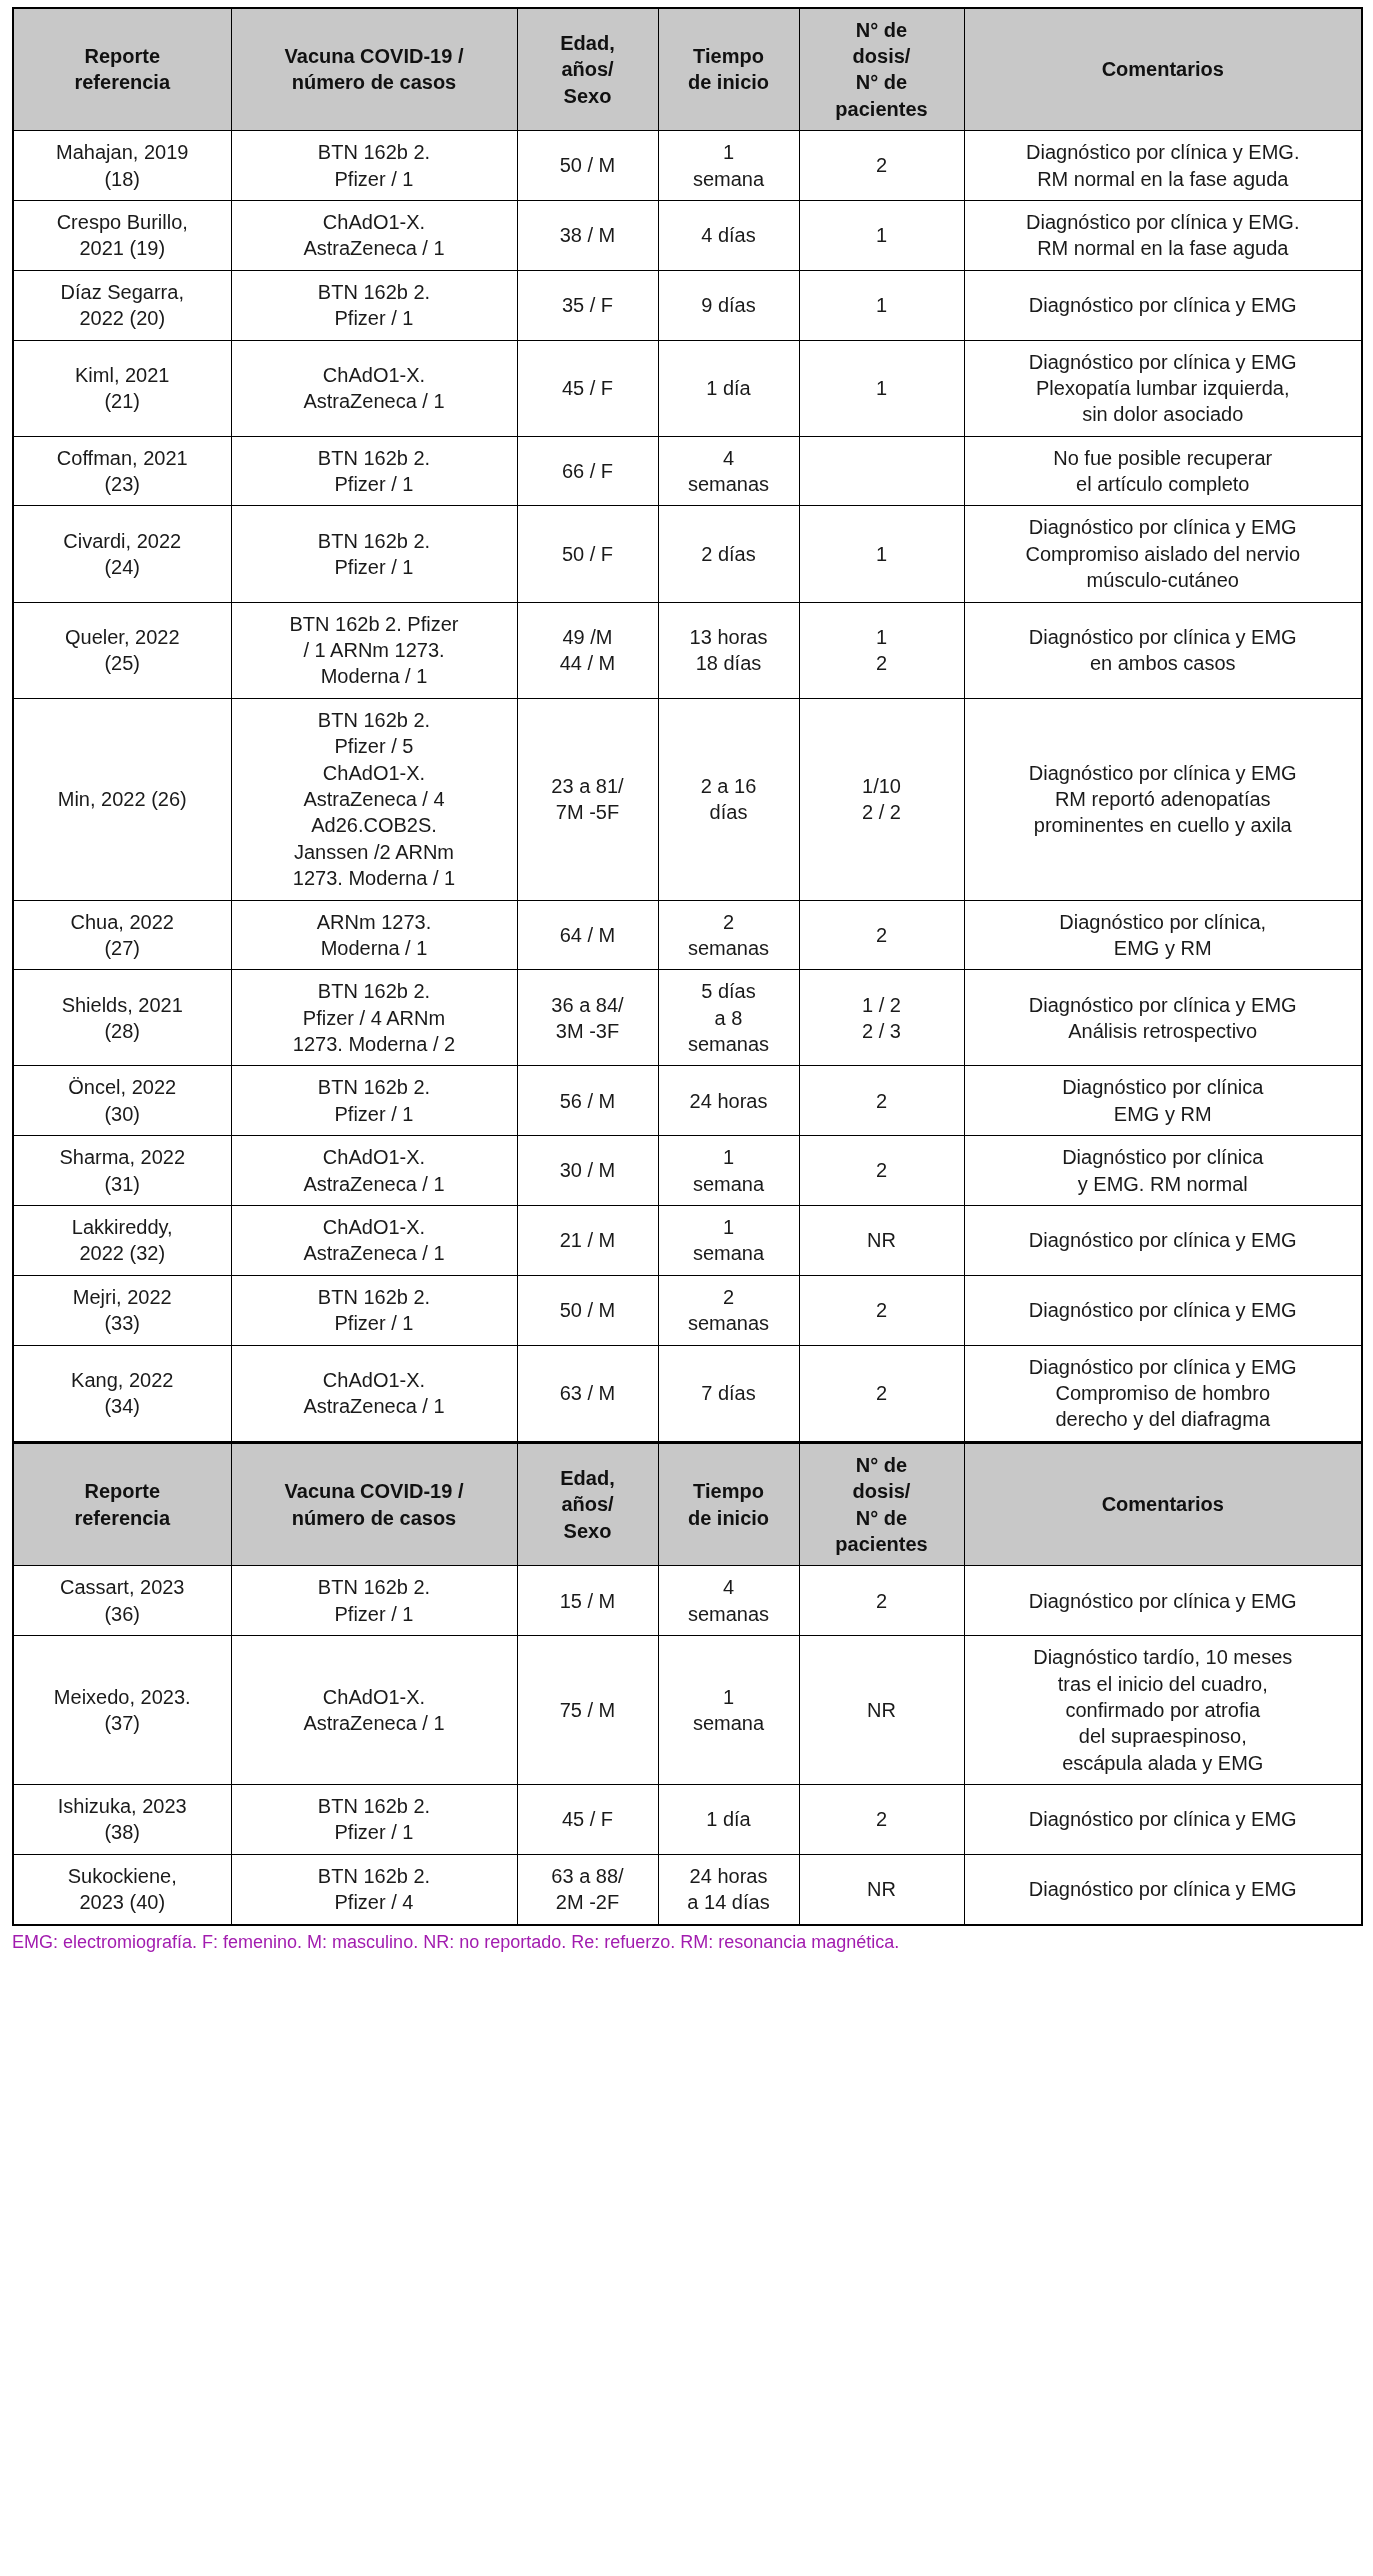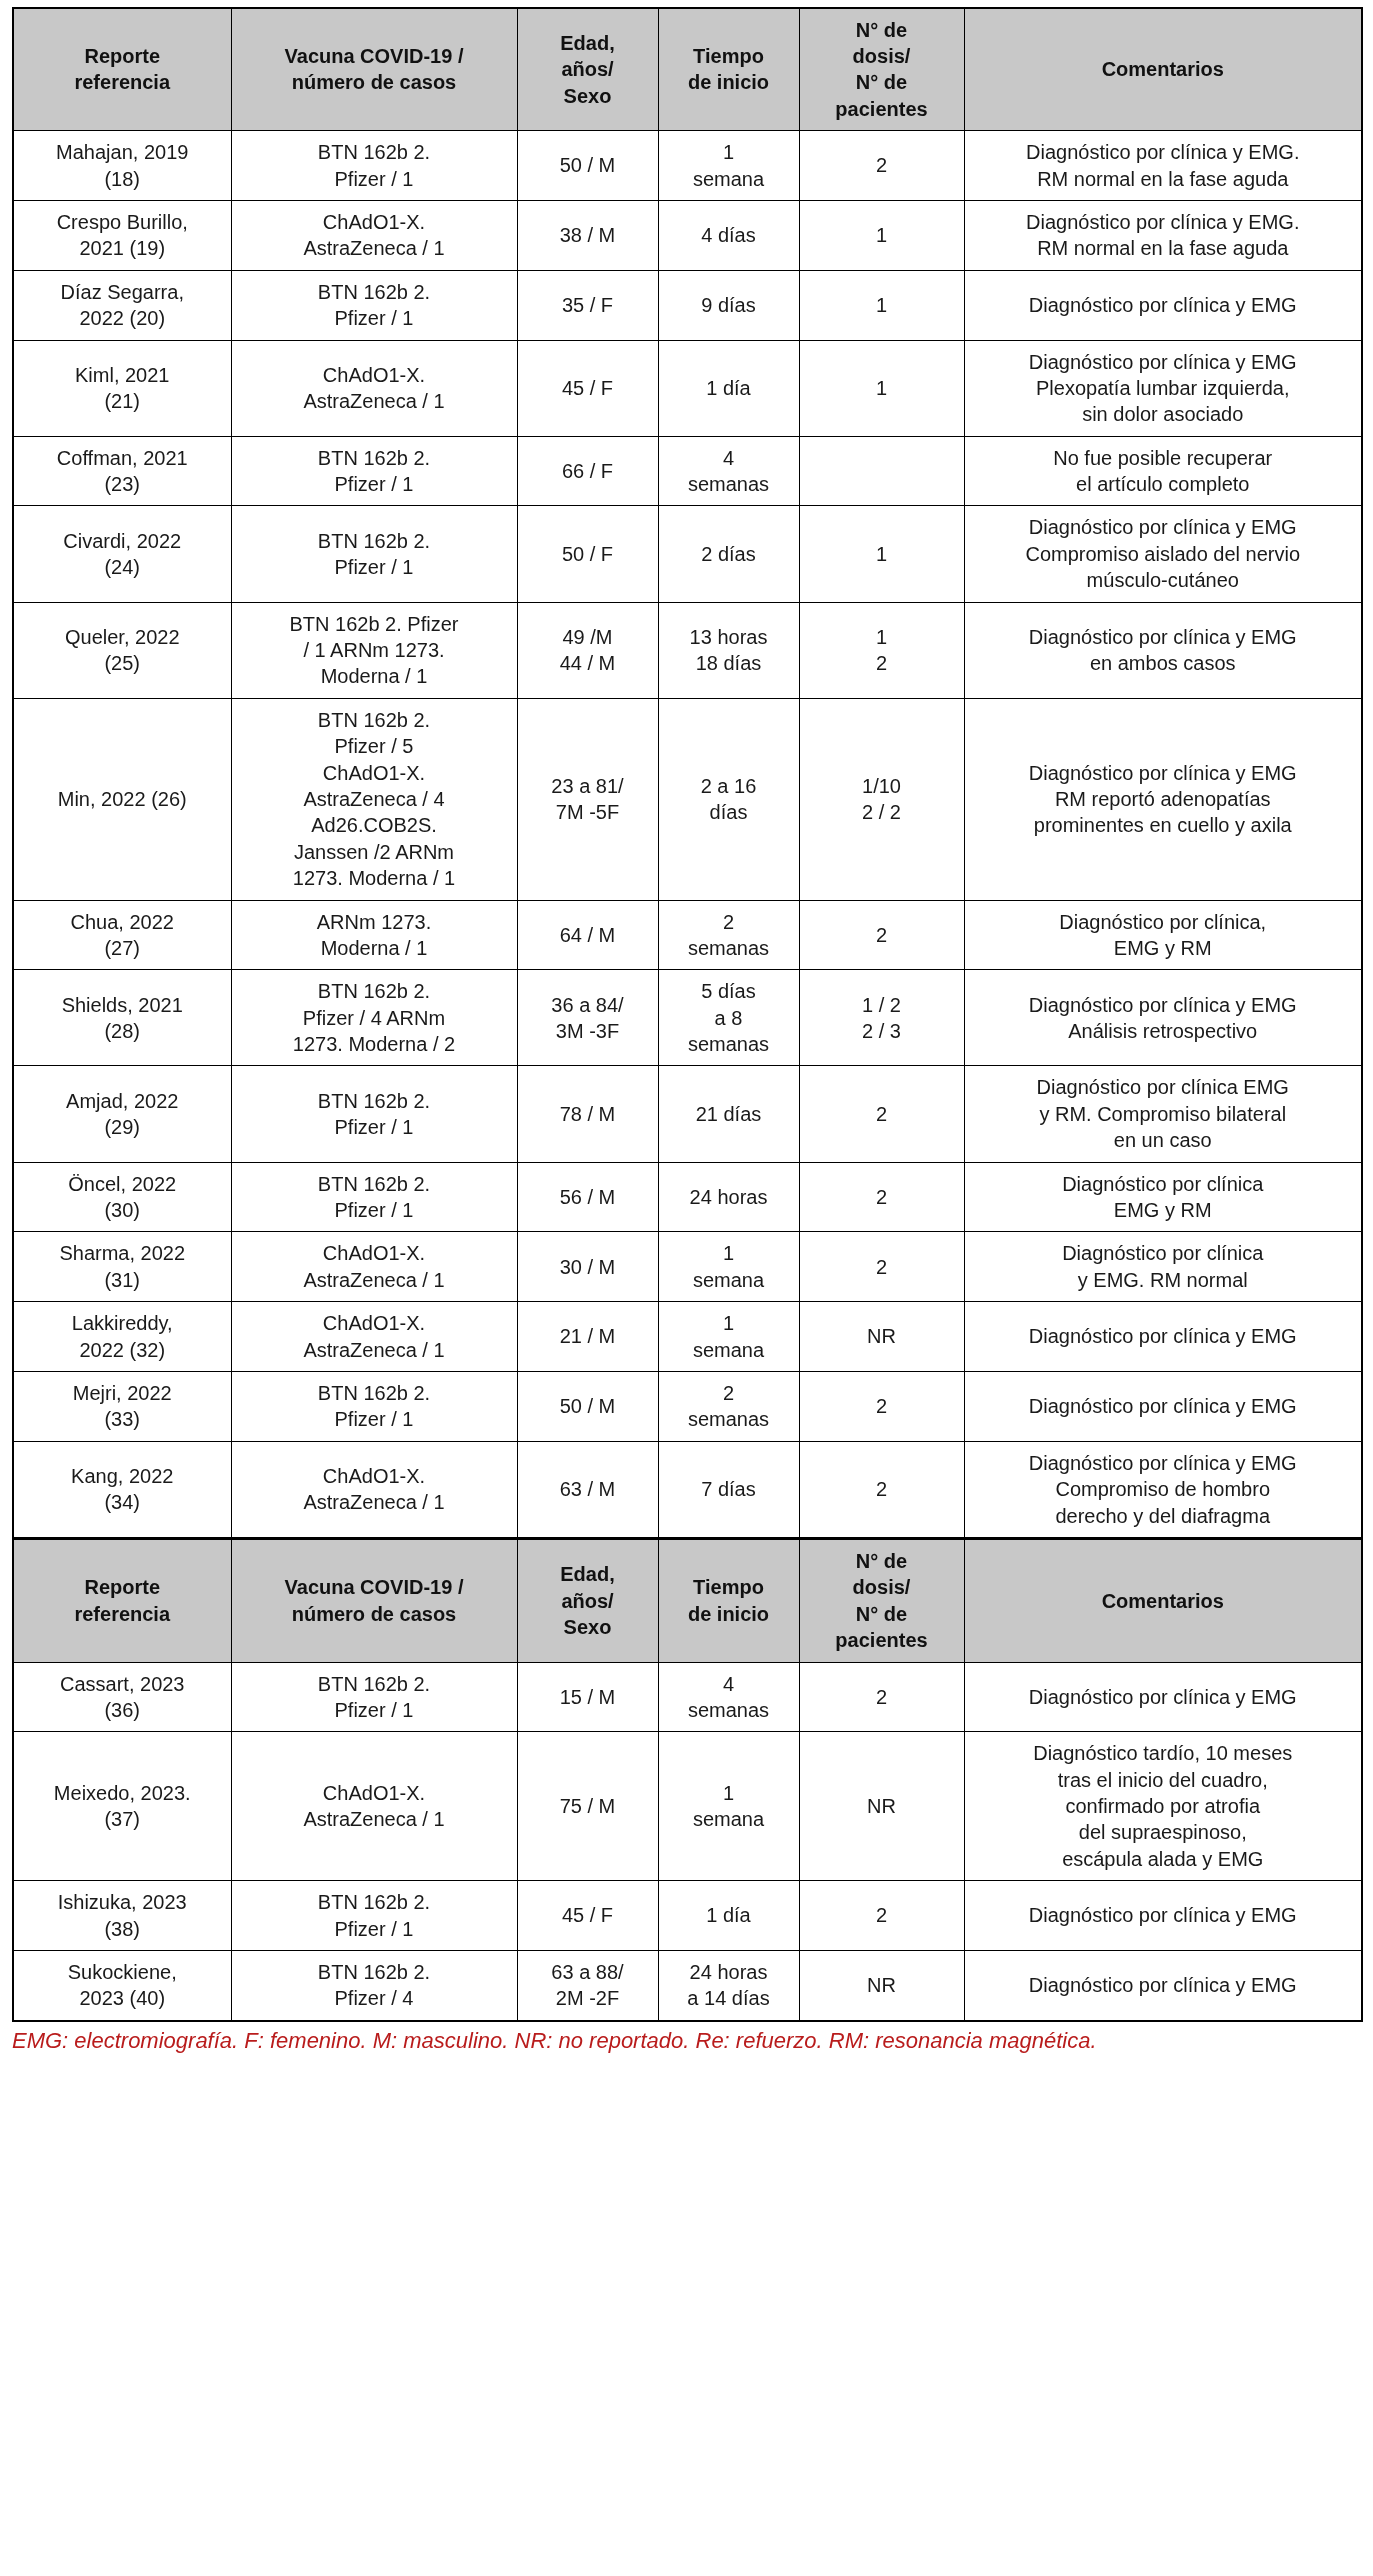--- a/index.html
+++ b/index.html
@@ -52,24 +52,23 @@
   }
   table.cases th{
     background:var(--header-bg);
     font-weight:bold;
     color:#111111;
   }
   tr.section-start th{
     border-top:3.3px solid var(--border-color);
   }
   .footnote{
-    font-style:italic;
-    font-size:22px;
+    font-size:18px;
     margin-top:6.6px;
-    color:#b91c1c;
+    color:#a21caf;
   }
 </style>
 </head>
 <body>
 
 <div class="page">
 
 
   <table class="cases">
     <colgroup>
@@ -220,32 +219,20 @@
 1273. Moderna / 2</td>
           <td>36 a 84/
 3M -3F</td>
           <td>5 días
 a 8
 semanas</td>
           <td>1 / 2
 2 / 3</td>
           <td>Diagnóstico por clínica y EMG
 Análisis retrospectivo</td>
-        </tr>
-        <tr>
-          <td>Amjad, 2022
-(29)</td>
-          <td>BTN 162b 2.
-Pfizer / 1</td>
-          <td>78 / M</td>
-          <td>21 días</td>
-          <td>2</td>
-          <td>Diagnóstico por clínica EMG
-y RM. Compromiso bilateral
-en un caso</td>
         </tr>
         <tr>
           <td>Öncel, 2022
 (30)</td>
           <td>BTN 162b 2.
 Pfizer / 1</td>
           <td>56 / M</td>
           <td>24 horas</td>
           <td>2</td>
           <td>Diagnóstico por clínica

